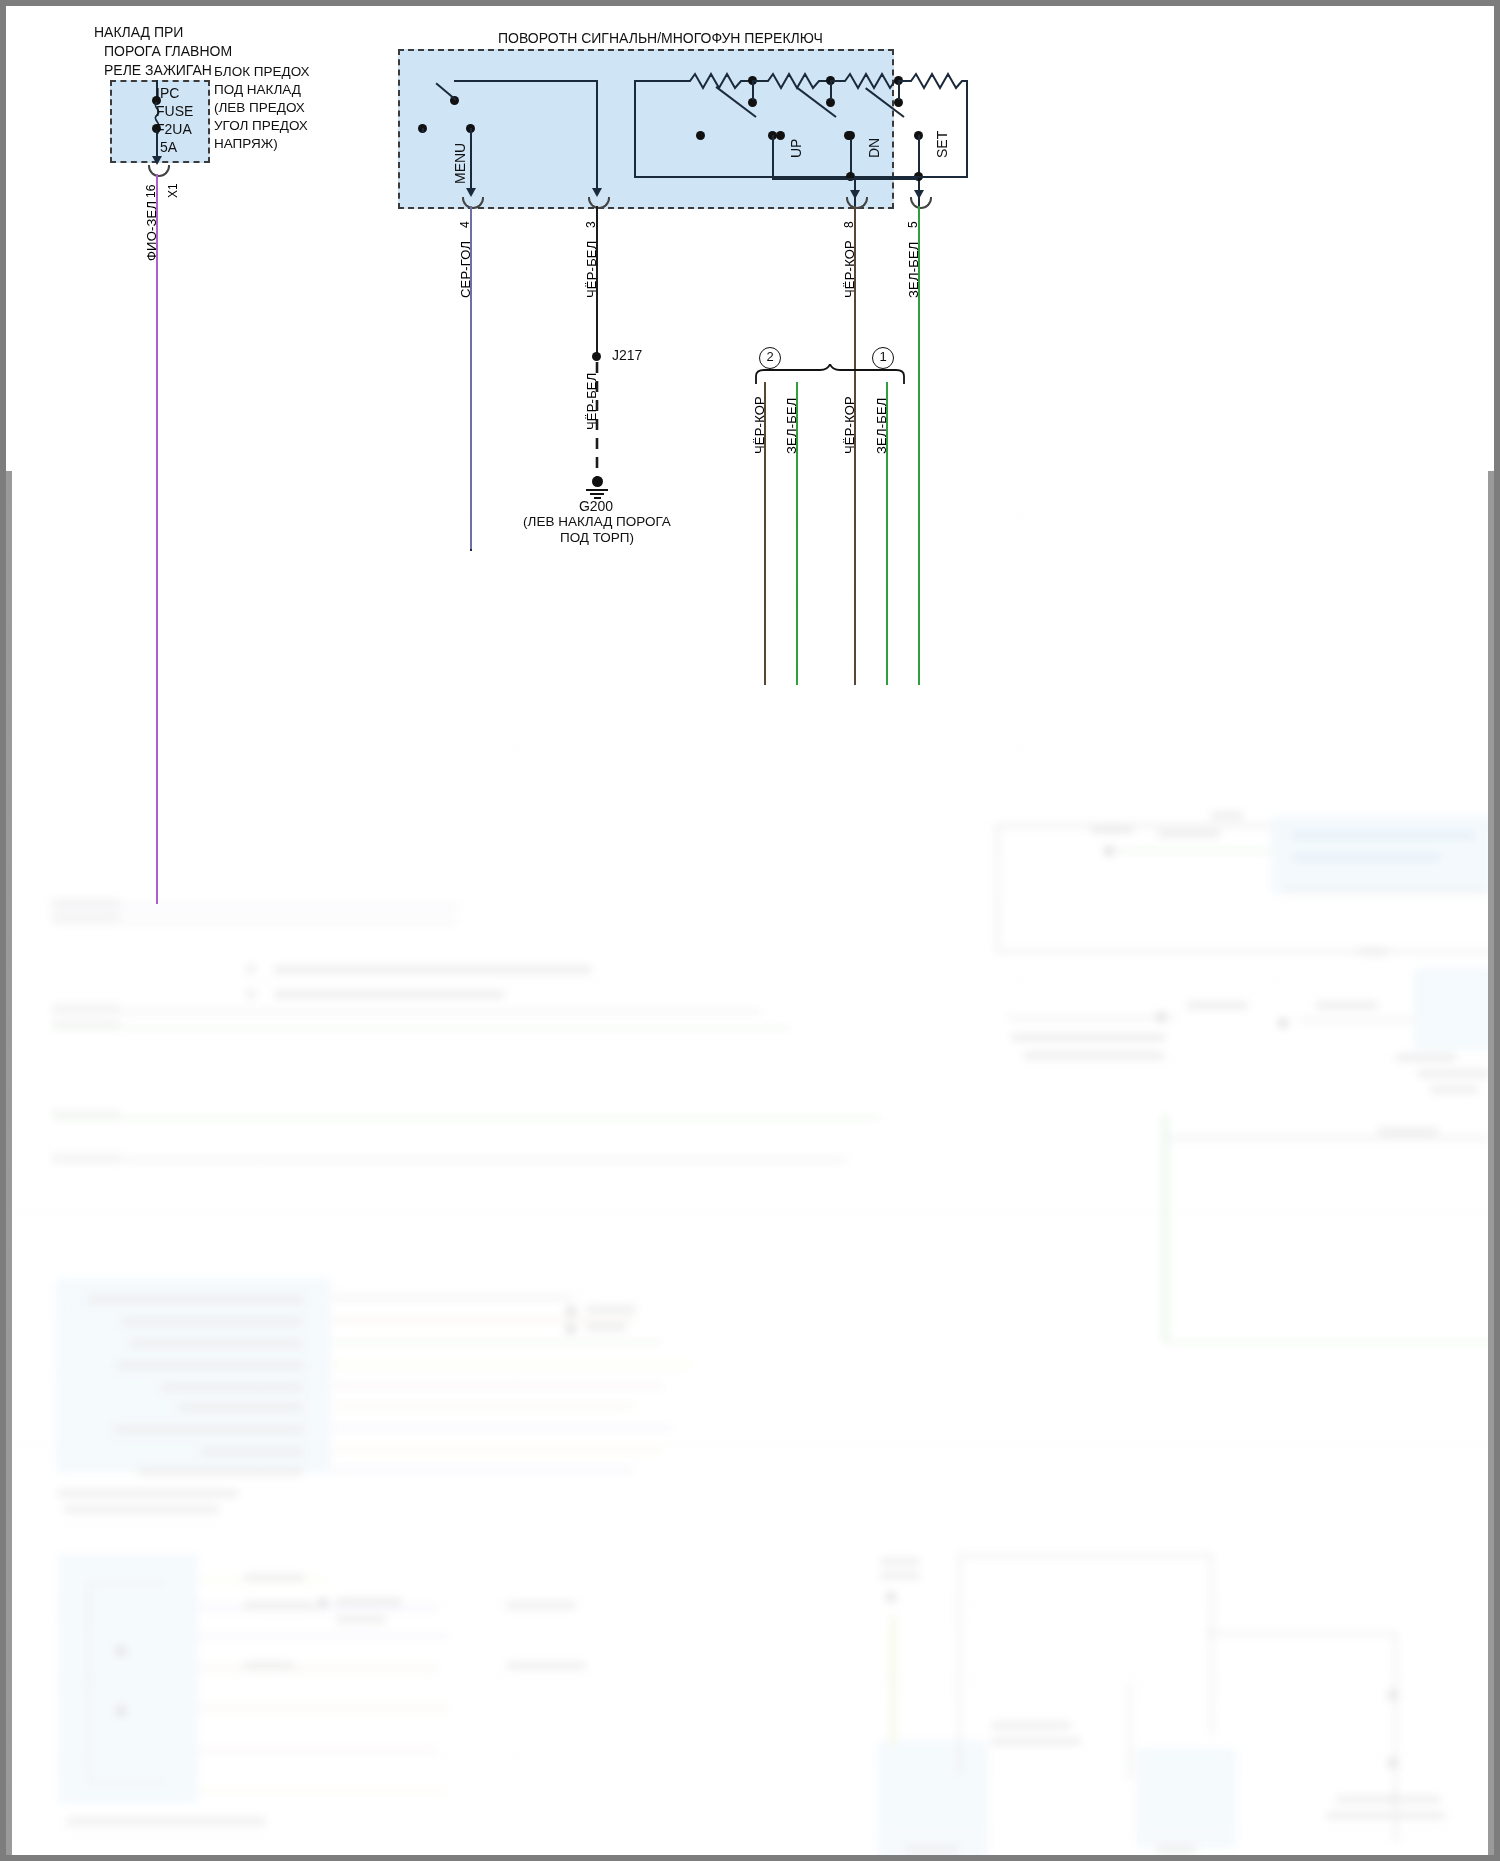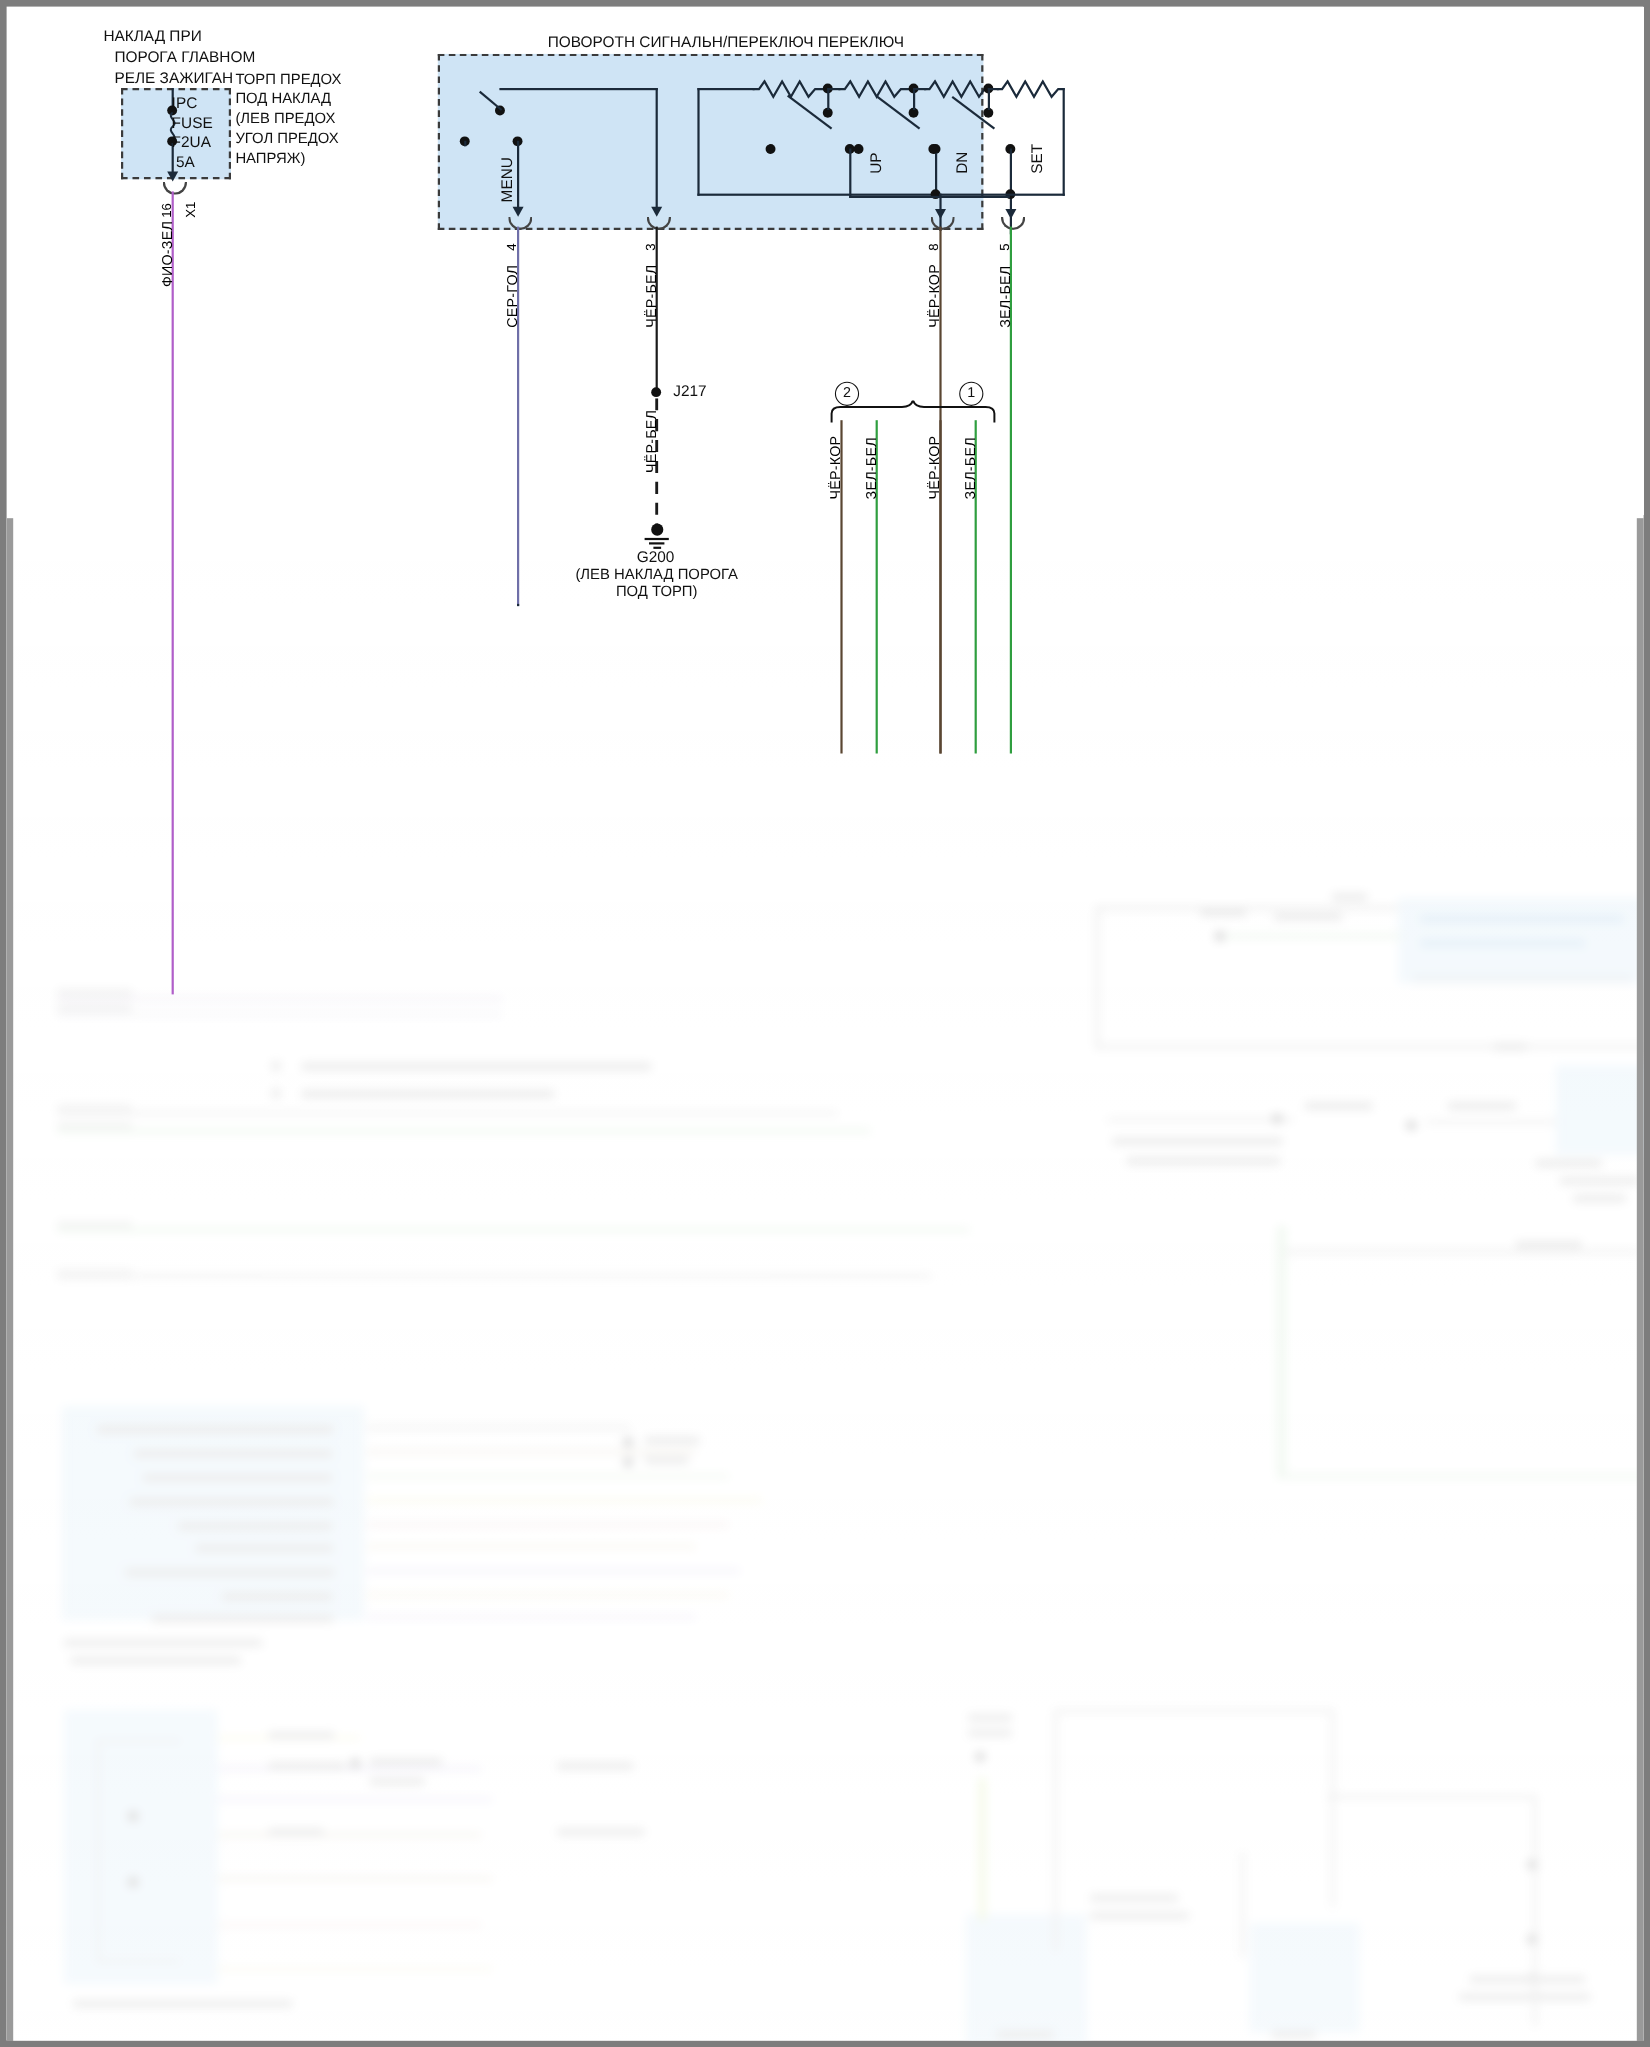--- a/index.html
+++ b/index.html
@@ -207,34 +207,34 @@
   </svg>
   <div class="dot" style="left:146px;top:118px;"></div>
   <div class="ln vl" style="left:150px;top:124px;height:30px;"></div>
   <div class="arrowdn" style="left:146px;top:150px;"></div>
 
   <div class="txt" style="left:150px;top:79px;font-size:14px;">IPC</div>
   <div class="txt" style="left:150px;top:97px;font-size:14px;">FUSE</div>
   <div class="txt" style="left:150px;top:115px;font-size:14px;">F2UA</div>
   <div class="txt" style="left:154px;top:133px;font-size:14px;">5A</div>
 
-  <div class="txt" style="left:208px;top:58px;font-size:13.5px;">ТОРП ПРЕДОХ</div>
+  <div class="txt" style="left:208px;top:58px;font-size:13.5px;">БЛОК ПРЕДОХ</div>
   <div class="txt" style="left:208px;top:76px;font-size:13.5px;">ПОД НАКЛАД</div>
   <div class="txt" style="left:208px;top:94px;font-size:13.5px;">(ЛЕВ ПРЕДОХ</div>
   <div class="txt" style="left:208px;top:112px;font-size:13.5px;">УГОЛ ПРЕДОХ</div>
   <div class="txt" style="left:208px;top:130px;font-size:13.5px;">НАПРЯЖ)</div>
 
   <div class="cup" style="left:142px;top:159px;"></div>
   <div class="pinlbl" style="left:138px;top:192px;">16</div>
   <div class="pinlbl" style="left:160px;top:192px;">X1</div>
 
   <div class="wire wvio" style="left:150px;top:168px;height:730px;"></div>
   <div class="wlbl" style="left:138px;top:255px;">ФИО-ЗЕЛ</div>
 
-  <div class="txt" style="left:492px;top:24px;font-size:14px;">ПОВОРОТН СИГНАЛЬН/ПЕРЕКЛЮЧ ПЕРЕКЛЮЧ</div>
+  <div class="txt" style="left:492px;top:24px;font-size:14px;">ПОВОРОТН СИГНАЛЬН/МНОГОФУН ПЕРЕКЛЮЧ</div>
 
   <div class="dashbox" style="left:392px;top:43px;width:496px;height:160px;"></div>
 
   <div class="ln hl" style="left:448px;top:74px;width:144px;"></div>
   <div class="ln vl" style="left:590px;top:74px;height:110px;"></div>
   <div class="arrowdn" style="left:586px;top:182px;"></div>
   <div class="dot" style="left:444px;top:90px;"></div>
   <div class="ln" style="left:424px;top:93px;width:26px;height:2px;transform-origin:100% 50%;transform:rotate(40deg);"></div>
   <div class="dot" style="left:412px;top:118px;"></div>
   <div class="ln vl" style="left:416px;top:122px;height:5px;"></div>

